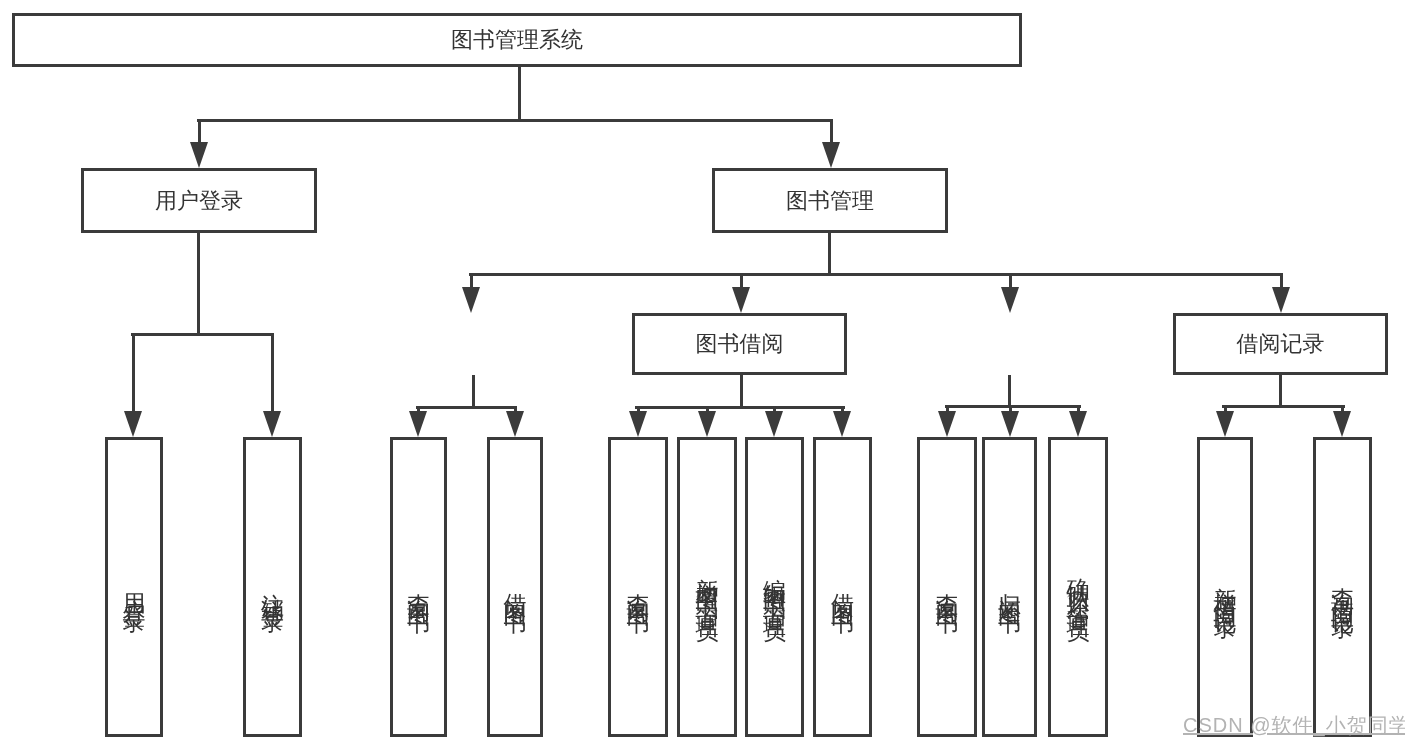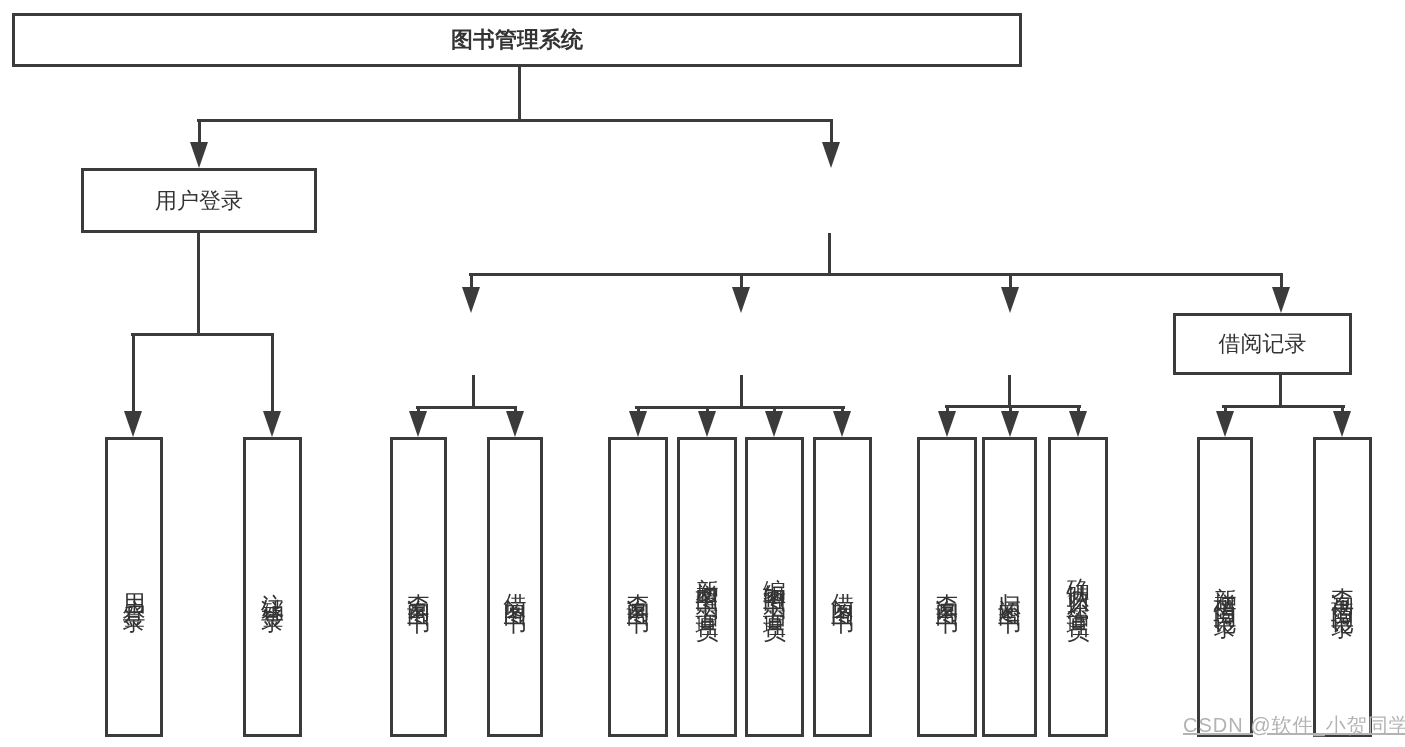--- a/index.html
+++ b/index.html
@@ -44,46 +44,52 @@
     position:absolute;left:1183px;top:712px;z-index:3;
     font-size:20px;color:var(--wm);text-decoration:underline;
     white-space:nowrap;letter-spacing:1px;
   }
 </style>
 </head>
 <body>
 
 <div class="canvas">
 
-  <div class="node" style="left:12px;top:13px;width:1010px;height:54px;font-weight:bold;">
+  <div class="node" style="left:12px;top:13px;width:1010px;height:54px;">
     <span class="node-label">图书管理系统</span>
   </div>
 
   <div class="line" style="left:518px;top:66px;width:3px;height:55px;"></div>
   <div class="line" style="left:197px;top:119px;width:636px;height:3px;"></div>
   <div class="arrow" style="left:190px;top:122px;height:46px;"></div>
   <div class="arrow" style="left:822px;top:122px;height:46px;"></div>
 
   <div class="node" style="left:81px;top:168px;width:236px;height:65px;">
     <span class="node-label">用户登录</span>
+  </div>
+  <div class="node" style="left:712px;top:168px;width:236px;height:65px;">
+    <span class="node-label">图书管理</span>
   </div>
 
   <div class="line" style="left:197px;top:233px;width:3px;height:102px;"></div>
   <div class="line" style="left:131px;top:333px;width:143px;height:3px;"></div>
   <div class="arrow" style="left:124px;top:336px;height:101px;"></div>
   <div class="arrow" style="left:263px;top:336px;height:101px;"></div>
 
   <div class="line" style="left:828px;top:233px;width:3px;height:42px;"></div>
   <div class="line" style="left:469px;top:273px;width:814px;height:3px;"></div>
   <div class="arrow" style="left:462px;top:276px;height:37px;"></div>
   <div class="arrow" style="left:732px;top:276px;height:37px;"></div>
   <div class="arrow" style="left:1001px;top:276px;height:37px;"></div>
   <div class="arrow" style="left:1272px;top:276px;height:37px;"></div>
 
-  <div class="node" style="left:1173px;top:313px;width:179px;height:62px;">
+  <div class="node" style="left:632px;top:313px;width:215px;height:62px;">
+    <span class="node-label">图书借阅</span>
+  </div>
+  <div class="node" style="left:1173px;top:313px;width:215px;height:62px;">
     <span class="node-label">借阅记录</span>
   </div>
 
   <div class="line" style="left:472px;top:375px;width:3px;height:33px;"></div>
   <div class="line" style="left:416px;top:406px;width:101px;height:3px;"></div>
   <div class="arrow" style="left:409px;top:409px;height:28px;"></div>
   <div class="arrow" style="left:506px;top:409px;height:28px;"></div>
 
   <div class="line" style="left:740px;top:375px;width:3px;height:33px;"></div>
   <div class="line" style="left:635px;top:406px;width:210px;height:3px;"></div>

